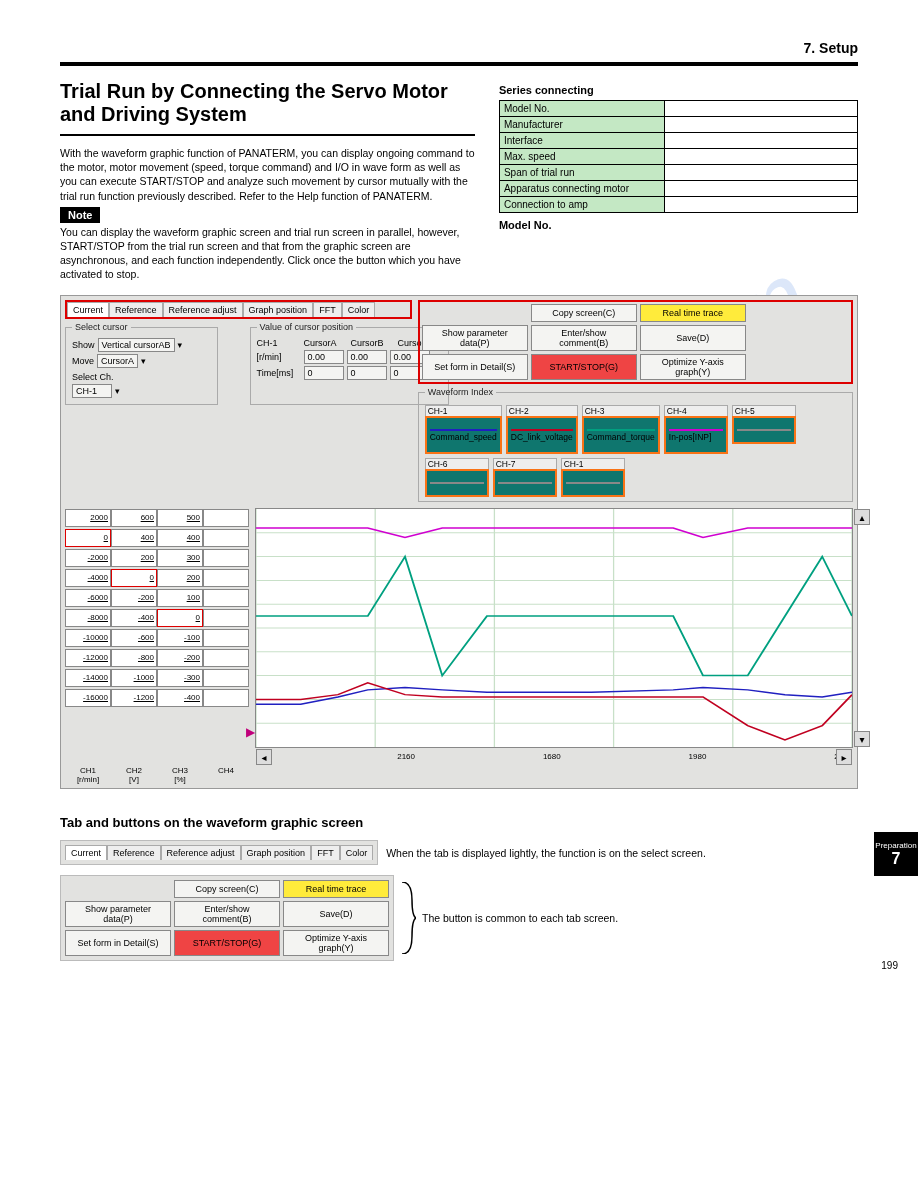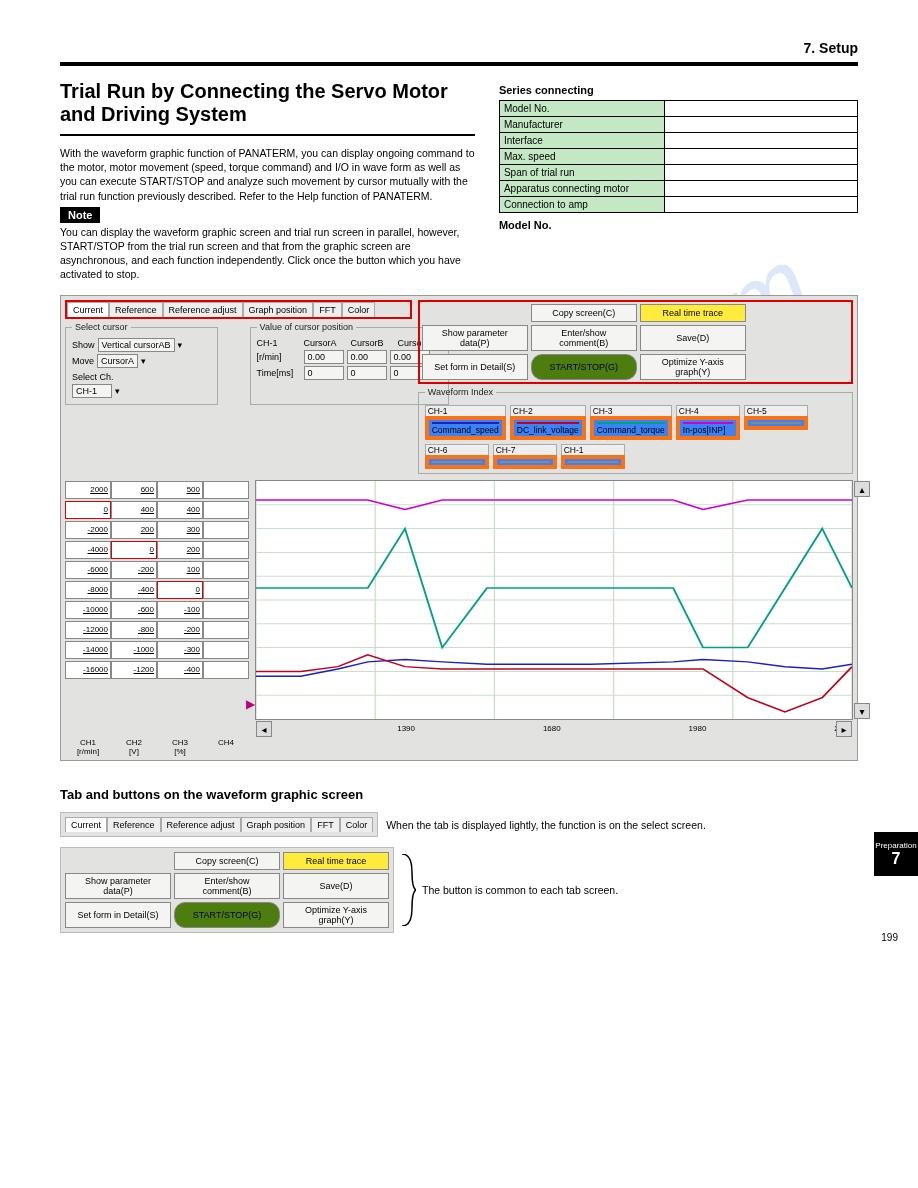--- a/index.html
+++ b/index.html
@@ -57,39 +57,39 @@
     border:1px solid #aaa; border-bottom:none;
     background:#eee; padding:2px 5px;
   }
   .tab.active { background:#fff; }
   .btn {
     display:inline-flex; align-items:center; justify-content:center;
     border:1px solid #888; background:#f4f4f2;
     font-size:9px; padding:2px 4px; text-align:center;
     min-height:18px;
   }
-  .btn.green { background:#4d7c0f;border-radius:11px; }
+  .btn.green { background:#ef4444; }
   .btn.yellow { background:#ffeb3b; border-color:#888; }
   .field-row { display:flex; align-items:center; gap:3px; font-size:9px; margin:2px 0;}
   .txtin {
     border:1px solid #888; background:#f4f4f2; font-size:9px;
     padding:1px 3px; min-width:40px; display:inline-block;
   }
   fieldset.group {
     border:1px solid #aaa; padding:4px 6px; font-size:9px;
     margin:0;
   }
   fieldset.group legend { font-size:9px; padding:0 3px; color:#222; }
 
   .panel-row { display:flex; gap:6px; align-items:stretch; }
   .btngrid { display:grid; grid-template-columns: 106px 106px 106px; gap:3px; }
 
   .wave-idx { display:flex; gap:4px; font-size:8.5px; flex-wrap:wrap; margin-top:4px;}
   .wave-idx .ch { border:1px solid #aaa; border-bottom:none; padding:0 2px; background:#eee;}
-  .wave-idx .chlabel { border:4px solid #f97316; padding:1px 3px; background:#3b82f6; }
+  .wave-idx .chlabel { border:2px solid #f97316; padding:10px 3px; background:#0f766e; }
   .wave-idx .chgroup { display:flex; flex-direction:column; align-items:stretch; }
   .chline { height:2px; margin:1px 0;}
 
   
   .graph-area { display:flex; margin-top:6px; }
   .yaxis-col { width:46px; display:flex; flex-direction:column; font-size:8px;text-decoration:underline; }
   .ytick { border:1px solid #888; background:#fff; text-align:right; padding:0 2px; margin:1px 0; height:18px; line-height:16px;}
   .ytick.hl { border-color:#d00; color:#000; }
   .axis-footer { font-size:8px; text-align:center; }
 
@@ -364,21 +364,21 @@
           </g>
           <g id="plotlines" fill="none" stroke-width="1.5">
               <path d="M0,196.8 L34.5,196.8 L63.25000000000001,189.6 L86.25,182.4 L115,180 L143.75,182.4 L178.25,184.8 L258.75,184.8 L322,182.4 L345,180 L379.5,182.4 L408.25,187.2 L437,189.6 L460,184.8 " stroke="#2020c0"></path>
               <path d="M0,192 L34.5,192 L63.25000000000001,187.2 L86.25,175.2 L115,187.2 L143.75,189.6 L178.25,189.6 L258.75,189.6 L322,189.6 L345,189.6 L379.5,218.4 L408.25,232.8 L437,218.4 L460,187.2 " stroke="#c00020"></path>
               <path d="M0,108 L34.5,108 L63.25000000000001,108 L86.25,108 L115,48 L143.75,168 L178.25,108 L258.75,108 L322,108 L345,168 L379.5,168 L408.25,108 L437,48 L460,108 " stroke="#00a080"></path>
               <path d="M0,19.19999999999999 L34.5,19.19999999999999 L63.25000000000001,19.19999999999999 L86.25,19.19999999999999 L115,28.80000000000001 L143.75,19.19999999999999 L178.25,19.19999999999999 L258.75,19.19999999999999 L322,19.19999999999999 L345,28.80000000000001 L379.5,19.19999999999999 L408.25,19.19999999999999 L437,19.19999999999999 L460,19.19999999999999 " stroke="#d000d0"></path>
             </g>
         </svg>
         <div class="xaxis" id="xticks">
             <span>780</span>
-            <span>1390</span>
+            <span>2160</span>
             <span>1680</span>
             <span>1980</span>
             <span>2380</span>
           </div>
         <div class="scrollarrow" style="top:0;right:-18px;">▴</div>
         <div class="scrollarrow" style="bottom:0;right:-18px;">▾</div>
         <div class="scrollarrow" style="bottom:-18px;left:0;">◂</div>
         <div class="scrollarrow" style="bottom:-18px;right:0;">▸</div>
         <div style="position:absolute; left:-10px; bottom:8px; color:#c0007b; font-size:12px;">▶</div>
       </div>

